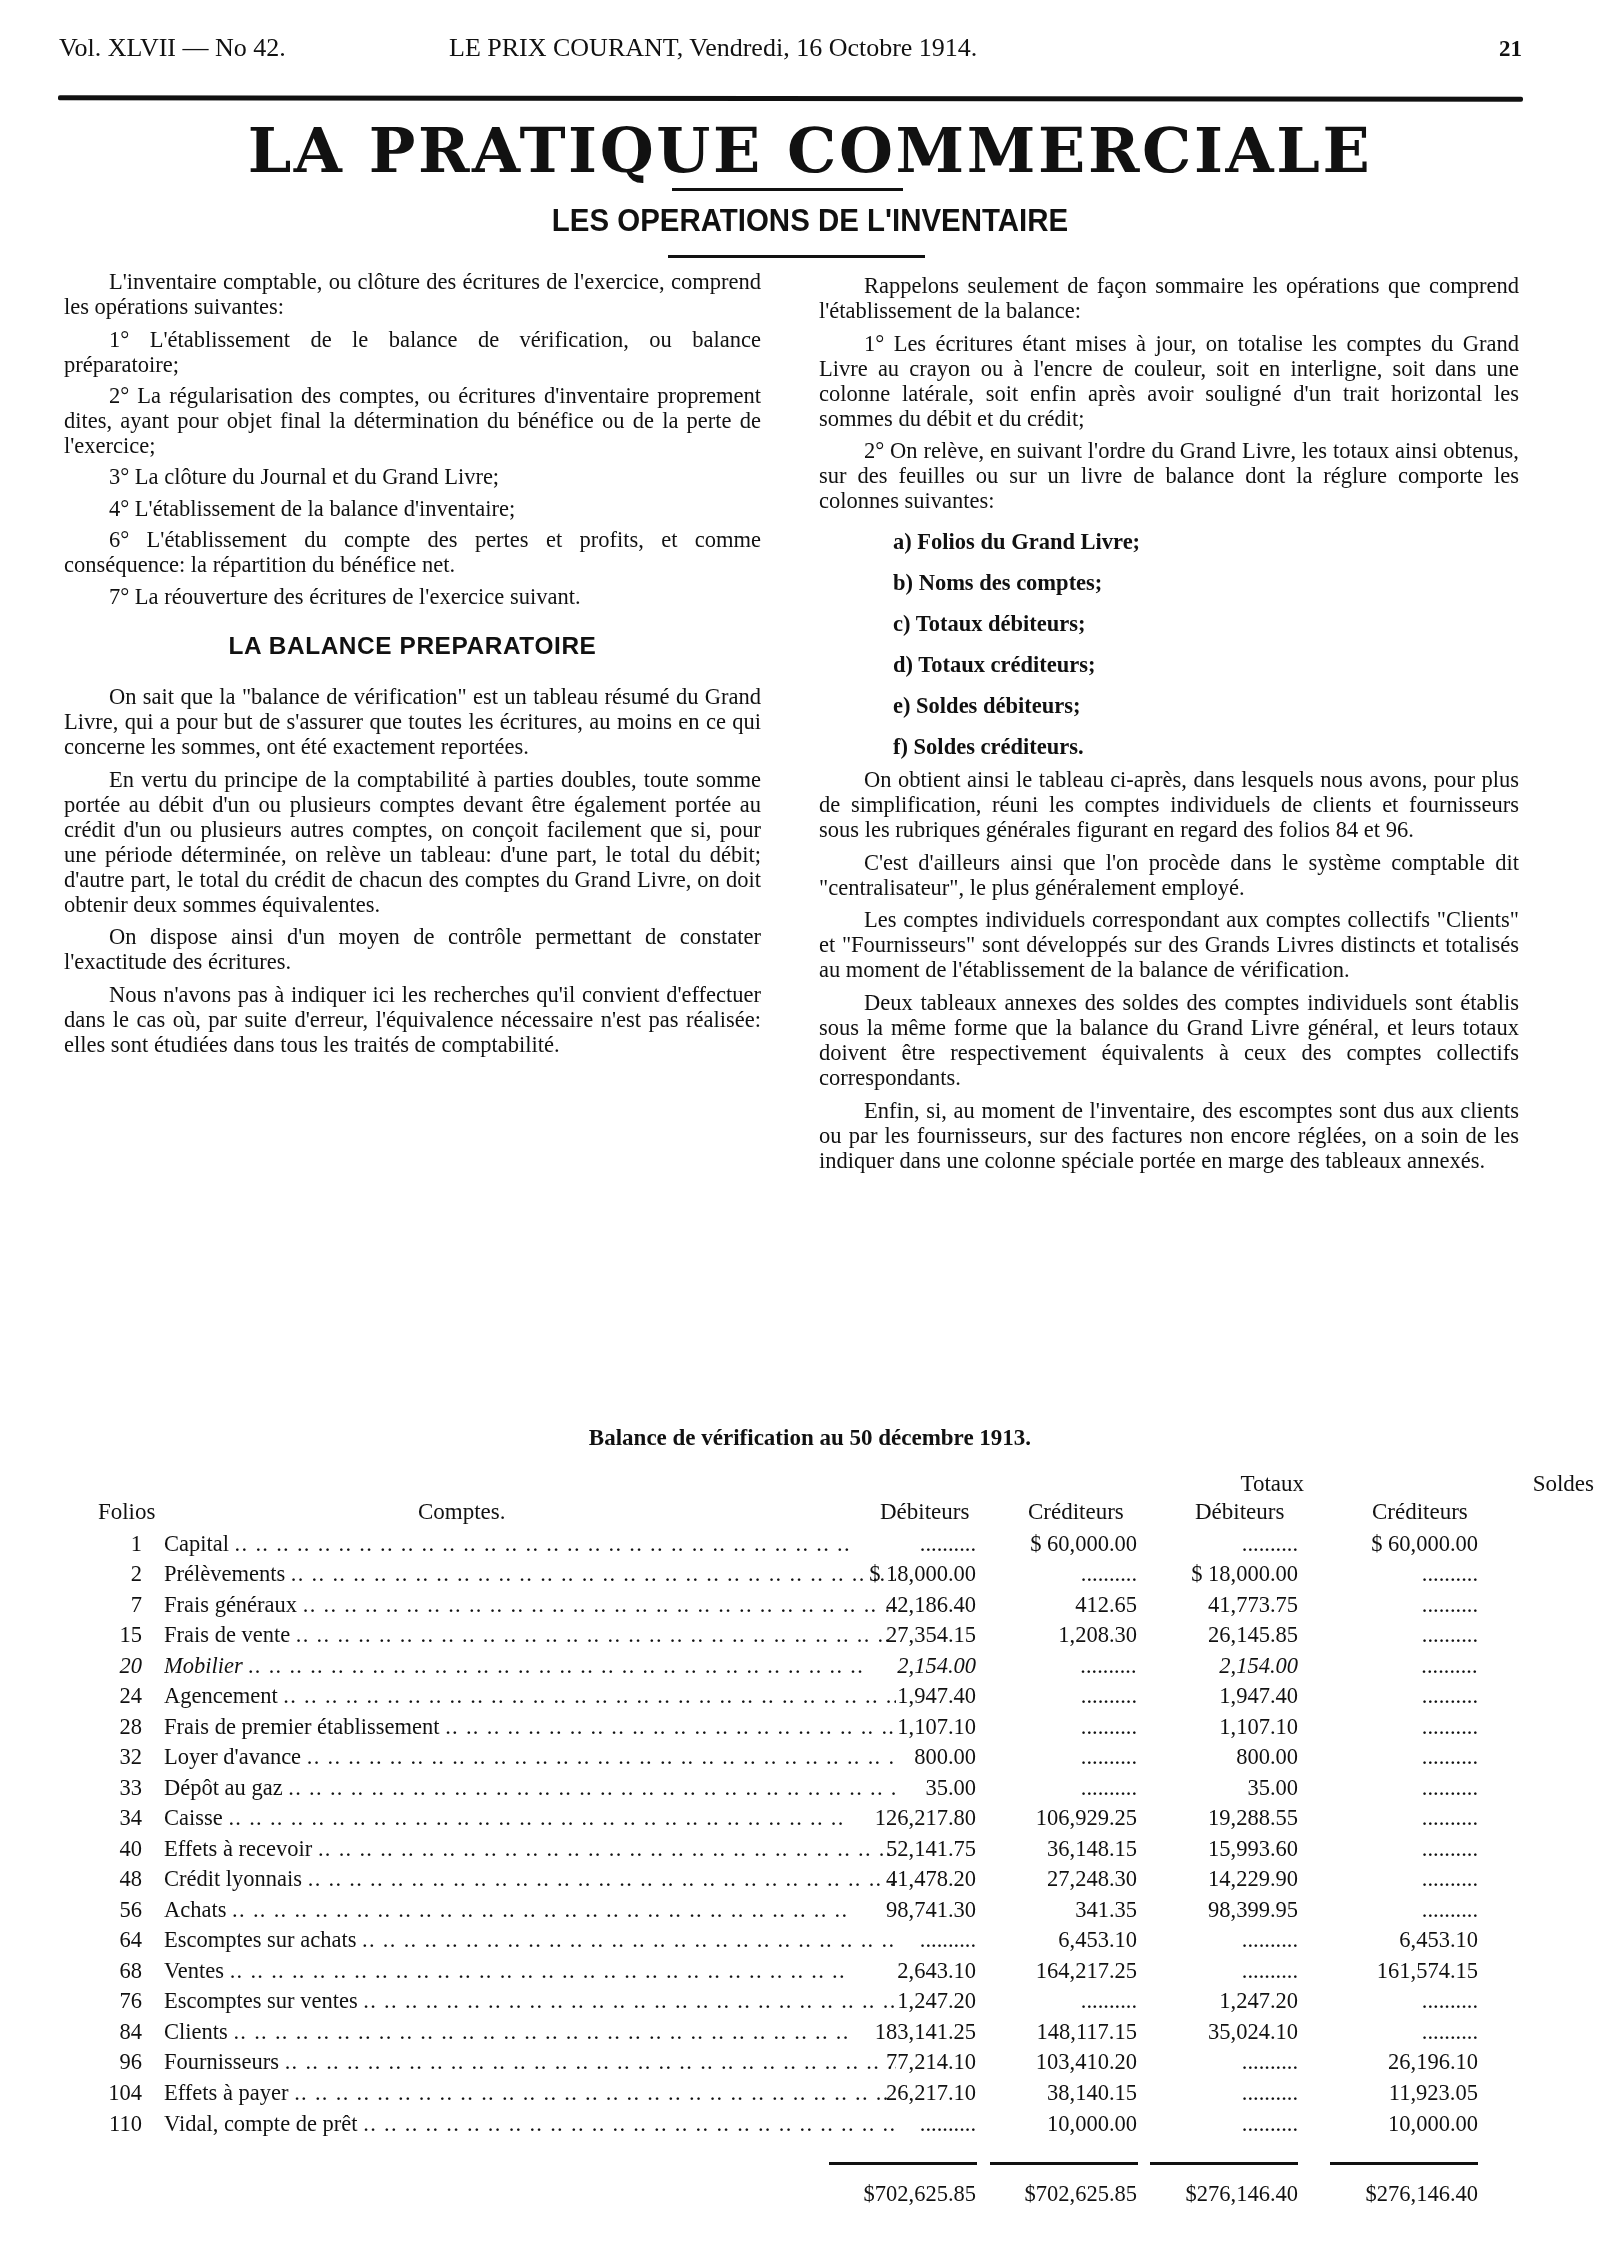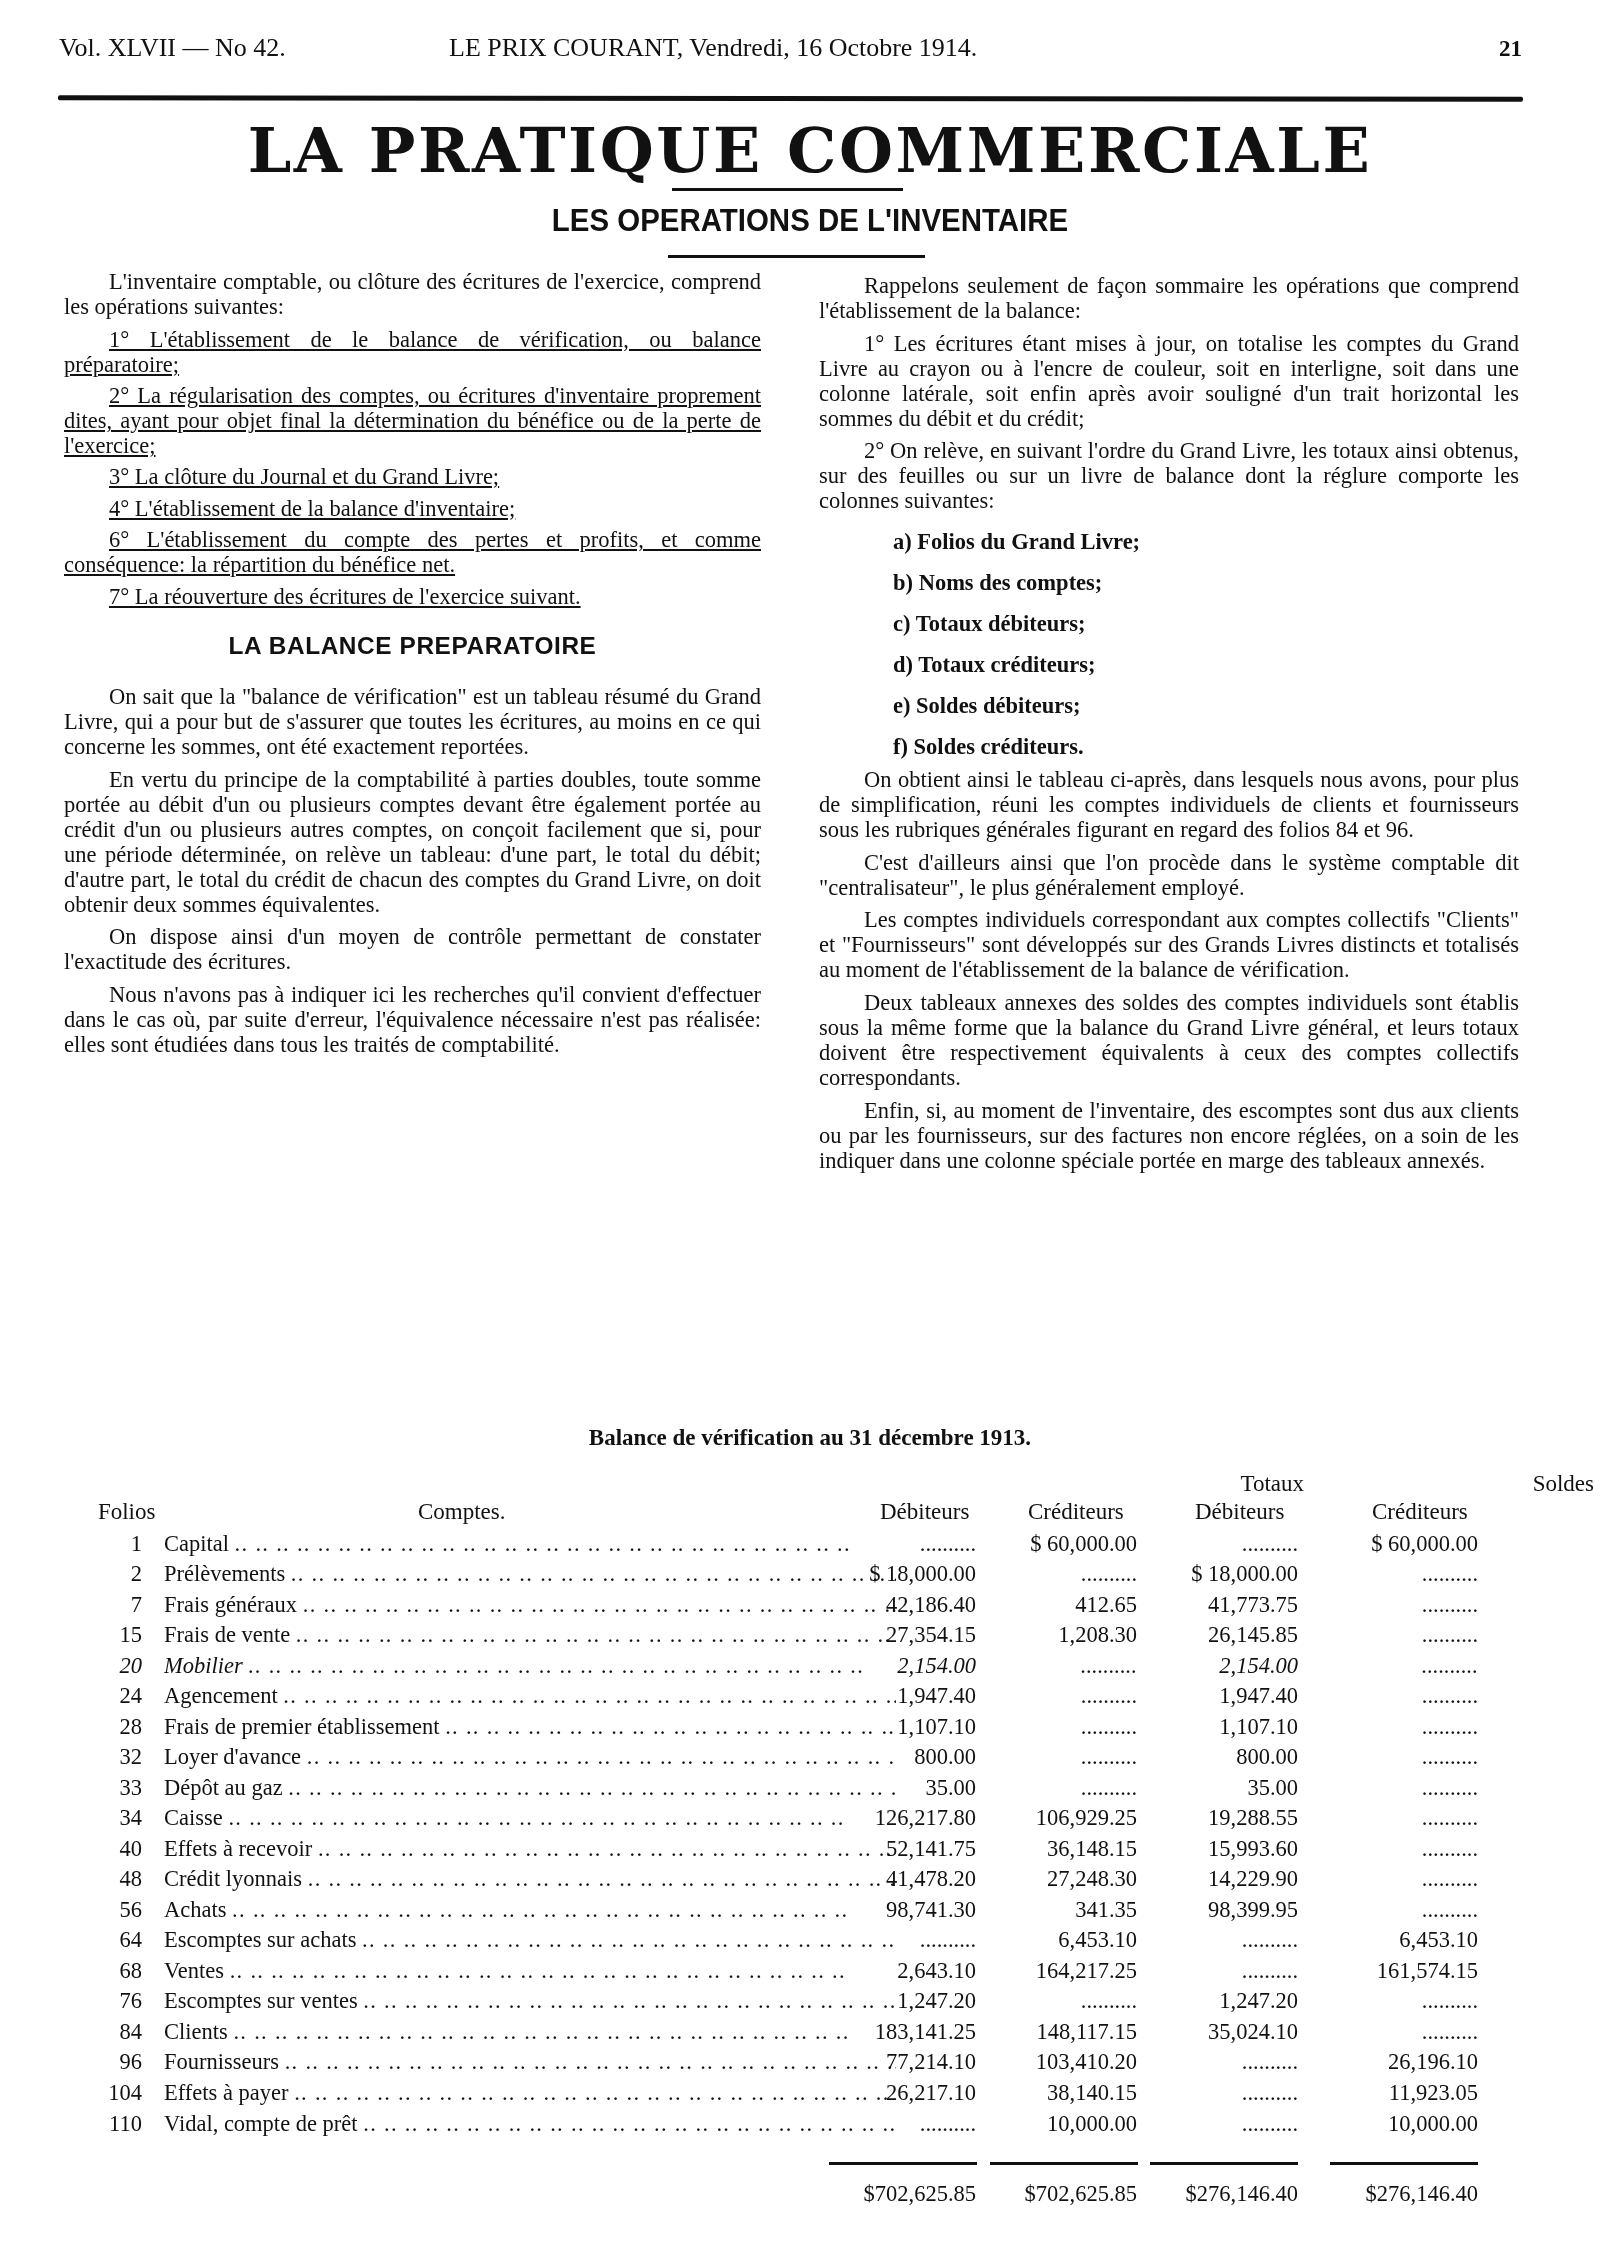--- a/index.html
+++ b/index.html
@@ -12,21 +12,21 @@
   .rule-top { top:96px; left:58px; width:1465px; height:4.5px; background:#111; border-radius:1.9px; transform:rotate(0.05deg); }
   .title { top:114px; left:0; width:1620px; text-align:center; font-size:62px; font-weight:bold; letter-spacing:2.6px; font-family:"DejaVu Serif","Liberation Serif",serif; }
   .rule-short { top:188px; left:672px; width:231px; height:3.2px; background:#111; }
   .subtitle { top:202px; left:0; width:1620px; text-align:center; font-size:32px; font-weight:bold; font-family:"Liberation Sans","DejaVu Sans",sans-serif; transform:scaleX(0.92); }
   .rule-mid { top:255px; left:668px; width:257px; height:3.2px; background:#111; }
 
   .col { position:absolute; font-size:22.5px; line-height:25px; text-align:justify; }
   .col-left { left:64px; top:269px; width:697px; }
   .col-right { left:819px; top:273px; width:700px; }
   .col p { margin:0 0 7.7px 0; text-indent:45px; }
-  .col .item { margin:0 0 6.4px 0; padding-left:45px; text-indent:0;text-decoration:underline; }
+  .col .item { margin:0 0 6.4px 0; padding-left:45px; text-indent:0; }
   .col .item.hang { text-indent:45px; padding-left:0; }
   .col .alpha { margin:16px; padding-left:58px;font-weight:bold; }
   .col h3 { margin:24.4px 0 26px 0; text-align:center; font-size:24.4px; font-weight:bold; font-family:"Liberation Sans","DejaVu Sans",sans-serif; letter-spacing:0.6px; }
 
   .tbl-title { top:1425px; left:0; width:1620px; text-align:center; font-size:23px; font-weight:bold; }
   .tbl { position:absolute; left:103px; top:1471px; width:1426px; font-size:22.5px; }
   .hdr-group { position:absolute; top:0; font-size:23px; text-align:right; }
   .hdr { position:absolute; top:28px; font-size:23px; }
   .row { position:absolute; left:0; height:30px; width:1426px; }
   .folio { position:absolute; left:0; width:39px; text-align:right; }
@@ -76,21 +76,21 @@
   <div class="alpha">d) Totaux créditeurs;</div>
   <div class="alpha">e) Soldes débiteurs;</div>
   <div class="alpha" style="margin-bottom:7.7px">f) Soldes créditeurs.</div>
   <p>On obtient ainsi le tableau ci-après, dans lesquels nous avons, pour plus de simplification, réuni les comptes individuels de clients et fournisseurs sous les rubriques générales figurant en regard des folios 84 et 96.</p>
   <p>C'est d'ailleurs ainsi que l'on procède dans le système comptable dit "centralisateur", le plus généralement employé.</p>
   <p>Les comptes individuels correspondant aux comptes collectifs "Clients" et "Fournisseurs" sont développés sur des Grands Livres distincts et totalisés au moment de l'établissement de la balance de vérification.</p>
   <p>Deux tableaux annexes des soldes des comptes individuels sont établis sous la même forme que la balance du Grand Livre général, et leurs totaux doivent être respectivement équivalents à ceux des comptes collectifs correspondants.</p>
   <p>Enfin, si, au moment de l'inventaire, des escomptes sont dus aux clients ou par les fournisseurs, sur des factures non encore réglées, on a soin de les indiquer dans une colonne spéciale portée en marge des tableaux annexés.</p>
 </div>
 
-<div class="abs tbl-title">Balance de vérification au 31 décembre 1913.</div>
+<div class="abs tbl-title">Balance de vérification au 50 décembre 1913.</div>
 
 <div class="tbl" id="tbl">
   <div class="hdr-group" style="left:880px;width:321px;">Totaux</div>
   <div class="hdr-group" style="left:1221px;width:270px;">Soldes</div>
   <div class="hdr" style="left:-5.1px;">Folios</div>
   <div class="hdr" style="left:315px;">Comptes.</div>
   <div class="hdr" style="left:777px;">Débiteurs</div>
   <div class="hdr" style="left:925px;">Créditeurs</div>
   <div class="hdr" style="left:1092px;">Débiteurs</div>
   <div class="hdr" style="left:1269px;">Créditeurs</div>

